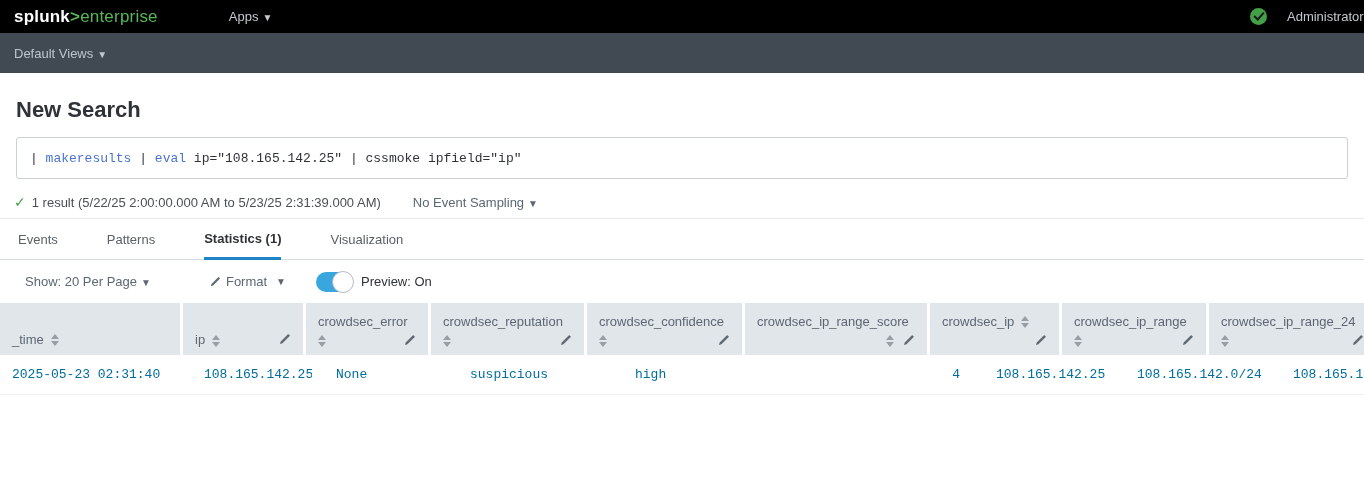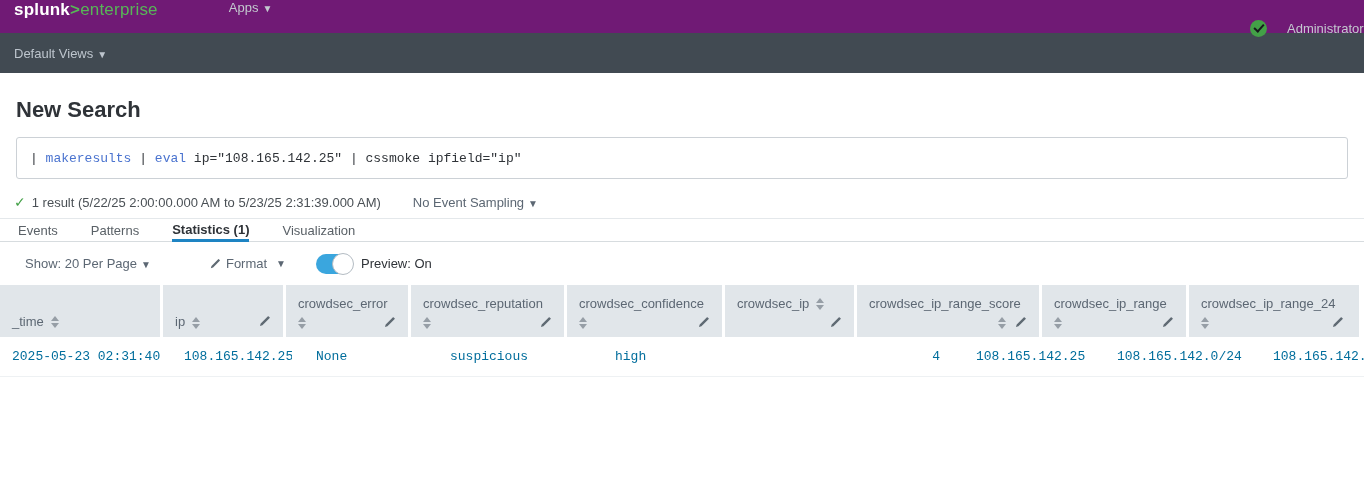--- a/index.html
+++ b/index.html
@@ -3,28 +3,28 @@
 <meta charset="utf-8">
 <style>
   * { box-sizing: border-box; }
   html,body { margin:0; padding:0; }
   body {
     width:1364px; height:498px; overflow:hidden; background:#ffffff;
     font-family:"Liberation Sans", sans-serif; font-size:13px; color:#3c444b;
   }
 
   
-  .topbar { height:33px; background:#701a75; display:flex; position:relative; }
+  .topbar { height:33px; background:#000000; display:flex; align-items:center; position:relative; }
   .logo { margin-left:14px; font-size:17px; letter-spacing:0.2px; white-space:nowrap; }
   .logo .w { color:#ffffff; font-weight:bold; }
   .logo .g { color:#57b657; font-weight:bold; }
   .logo .e { color:#57b657; font-weight:normal; }
   .apps { margin-left:71px; color:#c3c9cf; cursor:default; }
   .caret { font-size:10px; margin-left:4px; }
-  .topbar-right { position:absolute; left:1250px; top:12px; height:33px; display:flex; align-items:center; white-space:nowrap; }
+  .topbar-right { position:absolute; left:1250px; top:0; height:33px; display:flex; align-items:center; white-space:nowrap; }
   .badge { width:17px; height:17px; border-radius:50%; background:#43a047; position:relative; }
   .badge::after { content:""; position:absolute; left:4px; top:4px; width:8px; height:4px;
       border-left:2px solid #17191d; border-bottom:2px solid #17191d; transform:rotate(-48deg); }
   .user { margin-left:20px; color:#c3c9cf; }
 
   
   .appbar { height:40px; background:#414a52; display:flex; align-items:center; }
   .default-views { margin-left:14px; color:#bdc5cd; }
 
   
@@ -37,21 +37,21 @@
   .querybar .cmd { color:#4a73cf; }
 
   
   .resultline { margin:15px 0 0 14px; display:flex; align-items:center; color:#5a6167; }
   .check { color:#43a047; font-size:14px; margin-right:6px; }
   .count-text { color:#4a5055; }
   .sampling { margin-left:32px; color:#5c6773; cursor:default; }
 
   
   .tabsrow { margin-top:8px; border-top:1px solid #e4e8eb; border-bottom:1px solid #d7dcdf;
-      height:24px; display:flex; padding-left:18px; }
+      height:42px; display:flex; padding-left:18px;gap:16px; }
   .tab { margin-right:33px; display:flex; align-items:center; color:#5a6167; cursor:default; }
   .tab.active { color:#2f3338; font-weight:bold; border-bottom:3px solid #1e84c3; margin-bottom:-1px; }
 
   
   .controlsrow { height:43px; display:flex; align-items:center; color:#5c6773; }
   .show-pp { margin-left:25px; }
   .format-btn { margin-left:58px; display:flex; align-items:center; gap:5px; }
   .toggle { margin-left:30px; width:37px; height:20px; border-radius:10px; background:#3aa6de; position:relative; }
   .toggle .knob { position:absolute; right:-1px; top:-1px; width:22px; height:22px; border-radius:50%;
       background:#ffffff; border:1px solid #b4bcc3; }
@@ -59,21 +59,21 @@
 
   
   .stats-table { margin-top:0; }
   .hrow { display:flex; gap:3px; background:#ffffff; }
   .hcell { background:#e1e6ea; height:52px; padding:6px 12px 8px 12px; color:#5c6773;
       display:flex; flex-direction:column; justify-content:flex-end; flex:0 0 auto; }
   .hline1 { display:flex; align-items:center; }
   .hline2 { display:flex; align-items:center; justify-content:space-between; margin-top:5px; }
   .hline2.right { justify-content:flex-end; gap:8px; }
   .hline2.only-pencil { justify-content:flex-end; }
-  .c0{width:160px} .c1{width:120px} .c2{width:122px} .c3{width:153px} .c4{width:155px}
+  .c0{width:180px} .c1{width:120px} .c2{width:122px} .c3{width:153px} .c4{width:155px}
   .c5{width:182px} .c6{width:129px} .c7{width:144px} .c8{width:170px}
 
   .sort { display:inline-flex; flex-direction:column; gap:2px; margin-left:7px; }
   .sort i { display:block; width:0; height:0; border-left:4px solid transparent; border-right:4px solid transparent; }
   .sort i.up { border-bottom:5px solid #969ea6; }
   .sort i.dn { border-top:5px solid #969ea6; }
 
   .pencil { display:inline-block; line-height:0; }
   .pencil svg { display:block; }
 
@@ -214,46 +214,46 @@
             <i class="dn"></i>
           </span>
         <span class="pencil">
             <svg width="13" height="13" viewBox="0 0 12 12">
               <path d="M1.8 10.2 L2.5 7.9 L9.2 1.2 Q9.5 0.9 9.9 1.3 L10.7 2.1 Q11.1 2.5 10.8 2.8 L4.1 9.5 Z" fill="#5f6a73"></path>
             </svg>
           </span>
       </div>
     </div>
 
+    <div class="hcell c5">
+      <div class="hline1">
+          <span>crowdsec_ip_range_score</span>
+        </div>
+      <div class="hline2 right">
+        <span class="sort" style="margin-left:0;">
+            <i class="up"></i>
+            <i class="dn"></i>
+          </span>
+        <span class="pencil">
+            <svg width="13" height="13" viewBox="0 0 12 12">
+              <path d="M1.8 10.2 L2.5 7.9 L9.2 1.2 Q9.5 0.9 9.9 1.3 L10.7 2.1 Q11.1 2.5 10.8 2.8 L4.1 9.5 Z" fill="#5f6a73"></path>
+            </svg>
+          </span>
+      </div>
+    </div>
+
     <div class="hcell c6">
       <div class="hline1">
         <span>crowdsec_ip</span>
         <span class="sort">
             <i class="up"></i>
             <i class="dn"></i>
           </span>
       </div>
       <div class="hline2 only-pencil">
-        <span class="pencil">
-            <svg width="13" height="13" viewBox="0 0 12 12">
-              <path d="M1.8 10.2 L2.5 7.9 L9.2 1.2 Q9.5 0.9 9.9 1.3 L10.7 2.1 Q11.1 2.5 10.8 2.8 L4.1 9.5 Z" fill="#5f6a73"></path>
-            </svg>
-          </span>
-      </div>
-    </div>
-
-    <div class="hcell c5">
-      <div class="hline1">
-          <span>crowdsec_ip_range_score</span>
-        </div>
-      <div class="hline2 right">
-        <span class="sort" style="margin-left:0;">
-            <i class="up"></i>
-            <i class="dn"></i>
-          </span>
         <span class="pencil">
             <svg width="13" height="13" viewBox="0 0 12 12">
               <path d="M1.8 10.2 L2.5 7.9 L9.2 1.2 Q9.5 0.9 9.9 1.3 L10.7 2.1 Q11.1 2.5 10.8 2.8 L4.1 9.5 Z" fill="#5f6a73"></path>
             </svg>
           </span>
       </div>
     </div>
 
     <div class="hcell c7">
       <div class="hline1">

